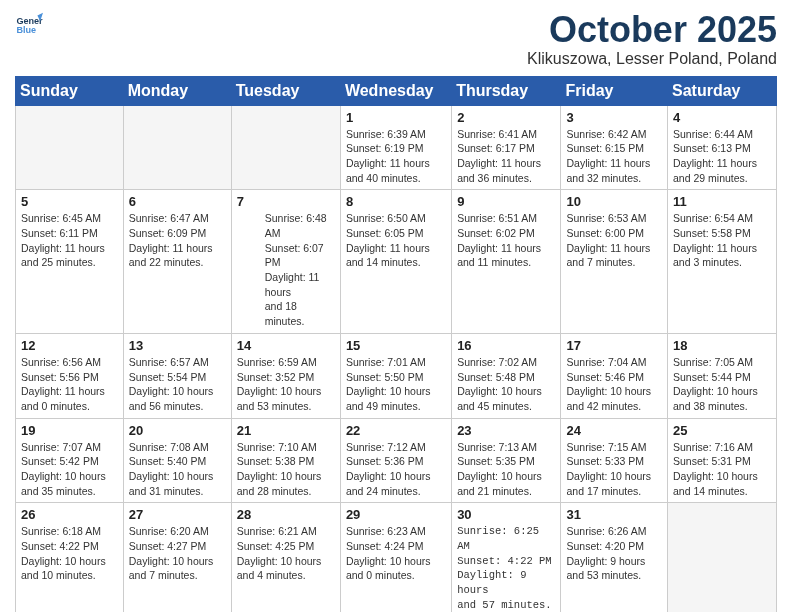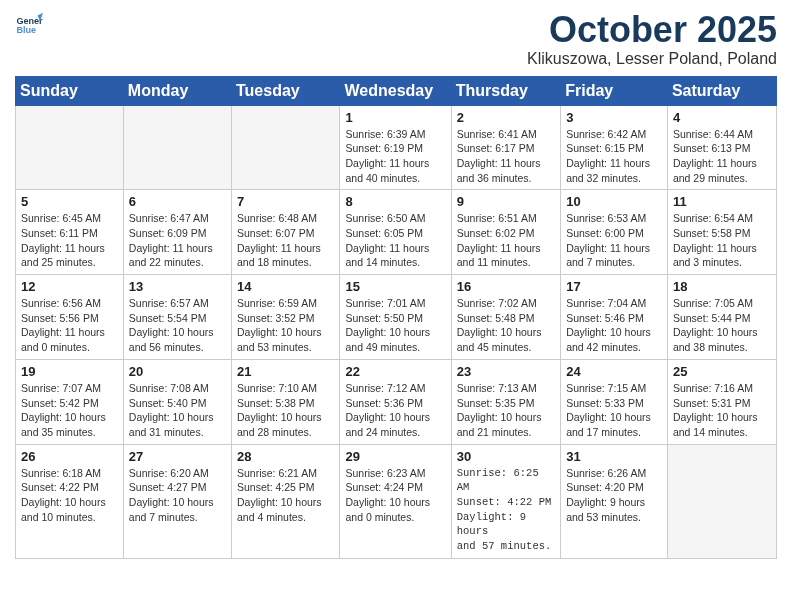--- a/index.html
+++ b/index.html
@@ -154,21 +154,21 @@
           </td>
           <td>
             <span class="day-number">6</span>
             <div class="day-info" style="white-space: pre-line;">Sunrise: 6:47 AM
 Sunset: 6:09 PM
 Daylight: 11 hours
 and 22 minutes.</div>
           </td>
           <td>
             <span class="day-number">7</span>
-            <div class="day-info" style="white-space: pre-line;">Sunrise: 6:48 AM
+            <div class="day-info" style="white-space: pre-line; margin-left: 28px;">Sunrise: 6:48 AM
 Sunset: 6:07 PM
 Daylight: 11 hours
 and 18 minutes.</div>
           </td>
           <td>
             <span class="day-number">8</span>
             <div class="day-info" style="white-space: pre-line;">Sunrise: 6:50 AM
 Sunset: 6:05 PM
 Daylight: 11 hours
 and 14 minutes.</div>

